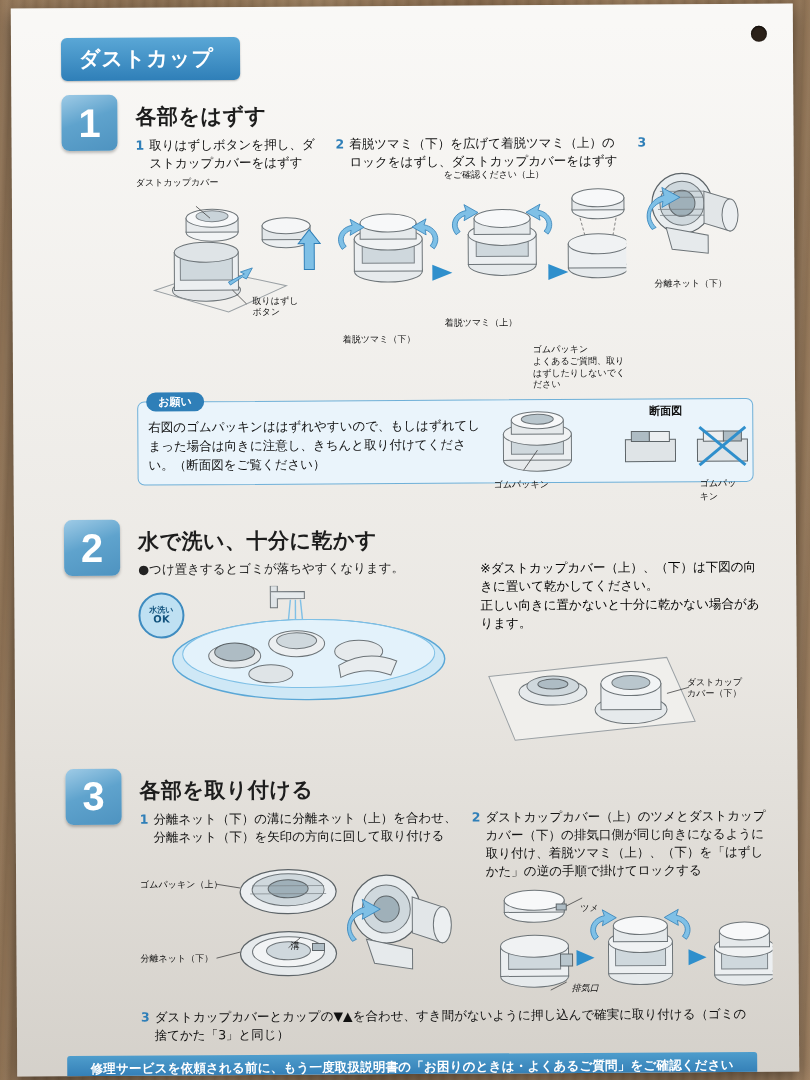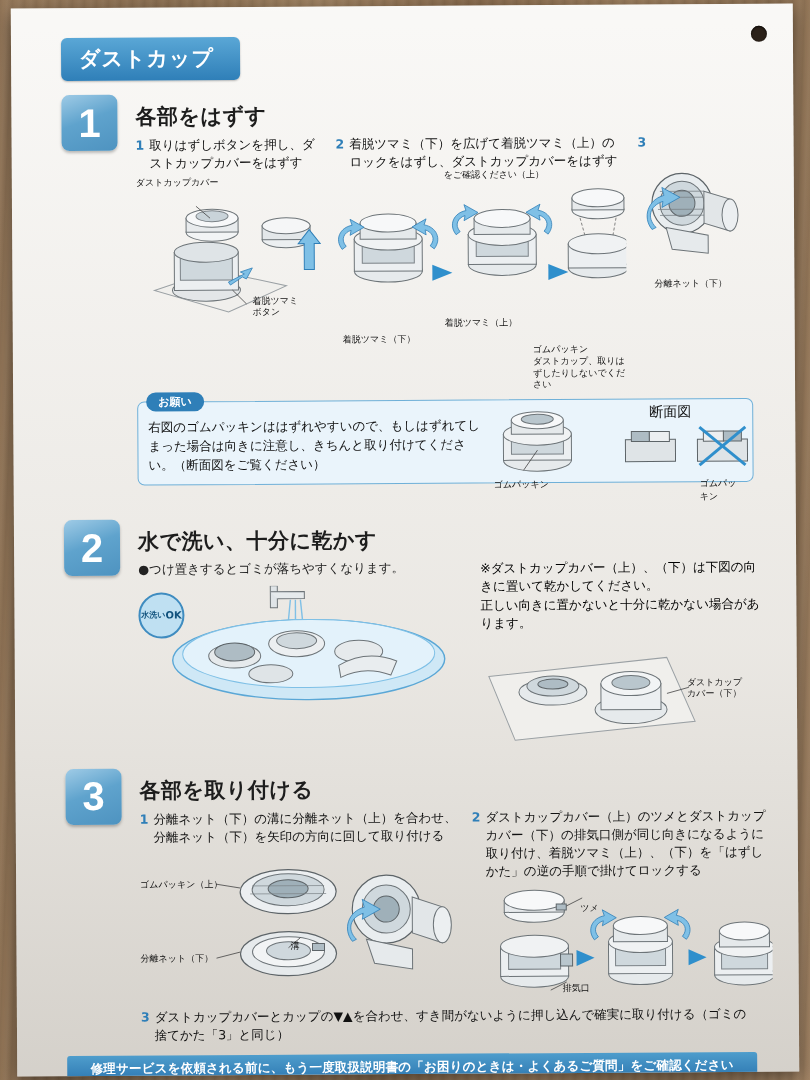--- a/index.html
+++ b/index.html
@@ -128,21 +128,21 @@
     padding: 5px 10px;
     border-radius: 3px;
     text-align:center;
     letter-spacing:.2px;
   }
 
   
   .wash-badge{
     width: 46px; height: 46px; border-radius:50%;
     background:#bfe0f2; border:2px solid #3f8cc0;
-    display:flex; flex-direction:row; align-items:center; justify-content:center;
+    display:flex; flex-direction:column; align-items:center; justify-content:center;
     color:#11527d; font-weight:bold; line-height:1;
   }
   .wash-badge .l1{ font-size:8px; }
   .wash-badge .l2{ font-size:10px; }
 </style>
 </head>
 <body>
 
 <div class="wood"></div>
 
@@ -189,21 +189,21 @@
                 </g>
 
                 <path d="M168 92 L168 66 L162 66 L173 52 L184 66 L178 66 L178 92 Z" fill="#7fc0e6" stroke="#2f7fb8" stroke-width="1"></path>
 
                 <path d="M92 104 L108 96 L104 94 L116 90 L110 101 L106 99 L94 107 Z" fill="#7fc0e6" stroke="#2f7fb8" stroke-width="0.8"></path>
 
                 <line x1="60" y1="28" x2="74" y2="40" stroke="#444" stroke-width="0.8"></line>
                 <line x1="110" y1="126" x2="96" y2="112" stroke="#444" stroke-width="0.8"></line>
               </svg>
               <div class="cap" style="position:absolute; left:0; top:-2px;">ダストカップカバー</div>
-              <div class="cap" style="position:absolute; left:116px; top:118px; line-height:1.2; white-space:pre-line;">着脱ツマミ
+              <div class="cap" style="position:absolute; left:116px; top:118px; line-height:1.2; white-space:pre-line;">取りはずし
 ボタン</div>
             </div>
           </div>
 
           <div class="col" style="max-width:290px;">
             <div class="sub">
               <span class="n">2</span>
               <span>着脱ツマミ（下）を広げて着脱ツマミ（上）のロックをはずし、ダストカップカバーをはずす</span>
             </div>
             <div class="fig" style="margin-top:6px;">
@@ -246,21 +246,21 @@
                   <rect x="-2" y="50" width="60" height="24" fill="#eceff1" stroke="#6d7478"></rect>
                   <ellipse cx="28" cy="50" rx="30" ry="10" fill="#f0f2f3" stroke="#6d7478"></ellipse>
                 </g>
               </svg>
               <div class="cap" style="position:absolute; left:108px; top:-8px;">をご確認ください（上）</div>
               <div class="cap" style="position:absolute; left:6px; top:156px;">着脱ツマミ（下）</div>
               <div class="cap" style="position:absolute; left:108px; top:140px;">着脱ツマミ（上）</div>
             </div>
             <div class="cap" style="margin-top:18px; margin-left:196px; line-height:1.3;">
               <span>ゴムパッキン</span><br>
-              <span>ダストカップ、取りはずしたりしないでください</span>
+              <span>よくあるご質問、取りはずしたりしないでください</span>
             </div>
           </div>
 
           <div class="col" style="max-width:108px;">
             <div class="sub">
               <span class="n">3</span>
             </div>
             <div class="fig" style="margin-top:6px;">
               <svg width="108" height="126" viewBox="0 0 108 126">
 
@@ -310,21 +310,21 @@
             </g>
 
             <g transform="translate(224,20)">
               <rect x="0" y="14" width="50" height="22" fill="#dfe4e7" stroke="#5d6468"></rect>
               <rect x="26" y="6" width="18" height="10" fill="#aebcc4" stroke="#5d6468"></rect>
               <path d="M6 6 L26 6 L26 16 L6 16 Z" fill="#eceff1" stroke="#5d6468"></path>
               <line x1="2" y1="2" x2="48" y2="40" stroke="#2f8fcc" stroke-width="3"></line>
               <line x1="48" y1="2" x2="2" y2="40" stroke="#2f8fcc" stroke-width="3"></line>
             </g>
           </svg>
-          <div class="cap" style="position:absolute; left:166px; top:-4px; font-size:14px; font-weight:normal;">断面図</div>
+          <div class="cap" style="position:absolute; left:166px; top:-4px; font-size:11px; font-weight:bold;">断面図</div>
           <div class="cap" style="position:absolute; left:10px; top:70px;">ゴムパッキン</div>
           <div class="cap" style="position:absolute; left:216px; top:70px;">ゴムパッキン</div>
         </div>
       </div>
     </div>
 
     
     <div class="step" style="margin-top:34px;">
       <div class="step-num">2</div>
       <div class="step-head">水で洗い、十分に乾かす</div>
@@ -481,21 +481,21 @@
                 <g transform="translate(238,20)">
                   <ellipse cx="34" cy="72" rx="30" ry="10" fill="#e6eaec" stroke="#6d7478"></ellipse>
                   <rect x="4" y="44" width="60" height="28" fill="#eceff1" stroke="#6d7478"></rect>
                   <rect x="11" y="50" width="46" height="16" fill="#cfd8dd" stroke="#7b8287"></rect>
                   <ellipse cx="34" cy="44" rx="30" ry="10" fill="#f0f2f3" stroke="#6d7478"></ellipse>
                   <rect x="9" y="28" width="50" height="16" fill="#e5e9eb" stroke="#6d7478"></rect>
                   <ellipse cx="34" cy="28" rx="25" ry="9" fill="#f7f8f9" stroke="#6d7478"></ellipse>
                 </g>
               </svg>
               <div class="cap" style="position:absolute; left:108px; top:18px;">ツメ</div>
-              <div class="cap" style="position:absolute; left:90px; top:98px;">排気口</div>
+              <div class="cap" style="position:absolute; left:99px; top:98px;font-style:italic;">排気口</div>
             </div>
           </div>
         </div>
 
         <div class="sub" style="margin-top:4px;">
           <span class="n">3</span>
           <span>ダストカップカバーとカップの▼▲を合わせ、すき間がないように押し込んで確実に取り付ける（ゴミの捨てかた「3」と同じ）</span>
         </div>
       </div>
     </div>

